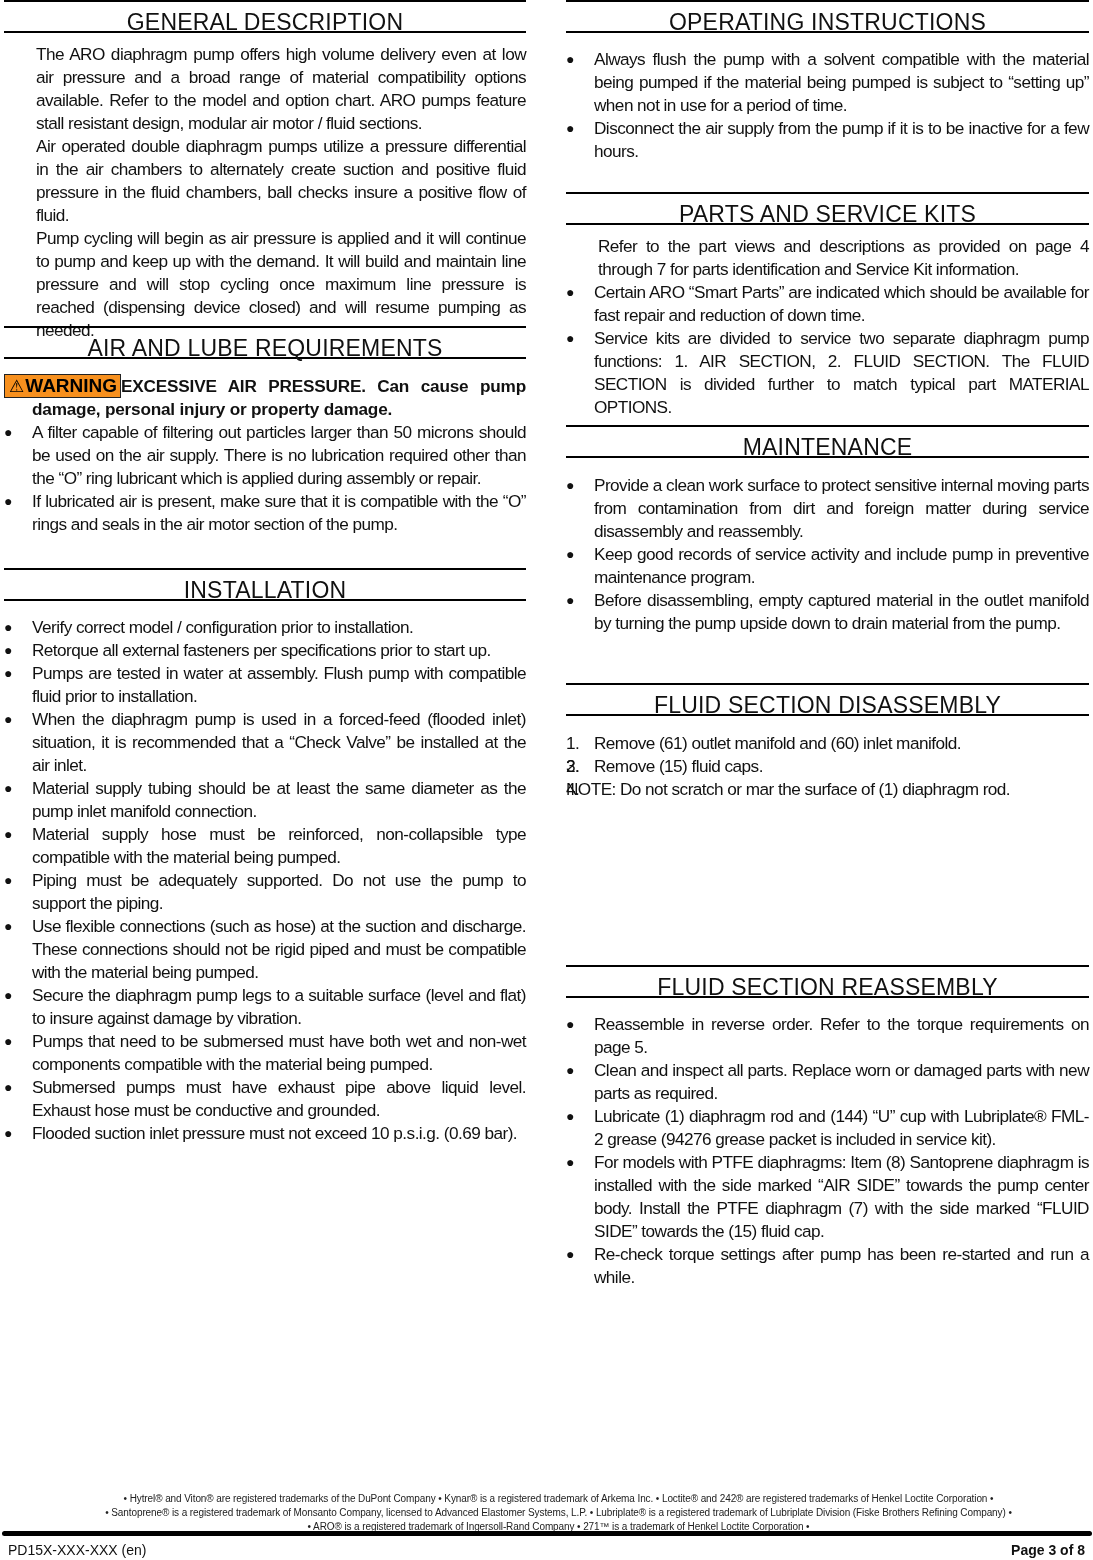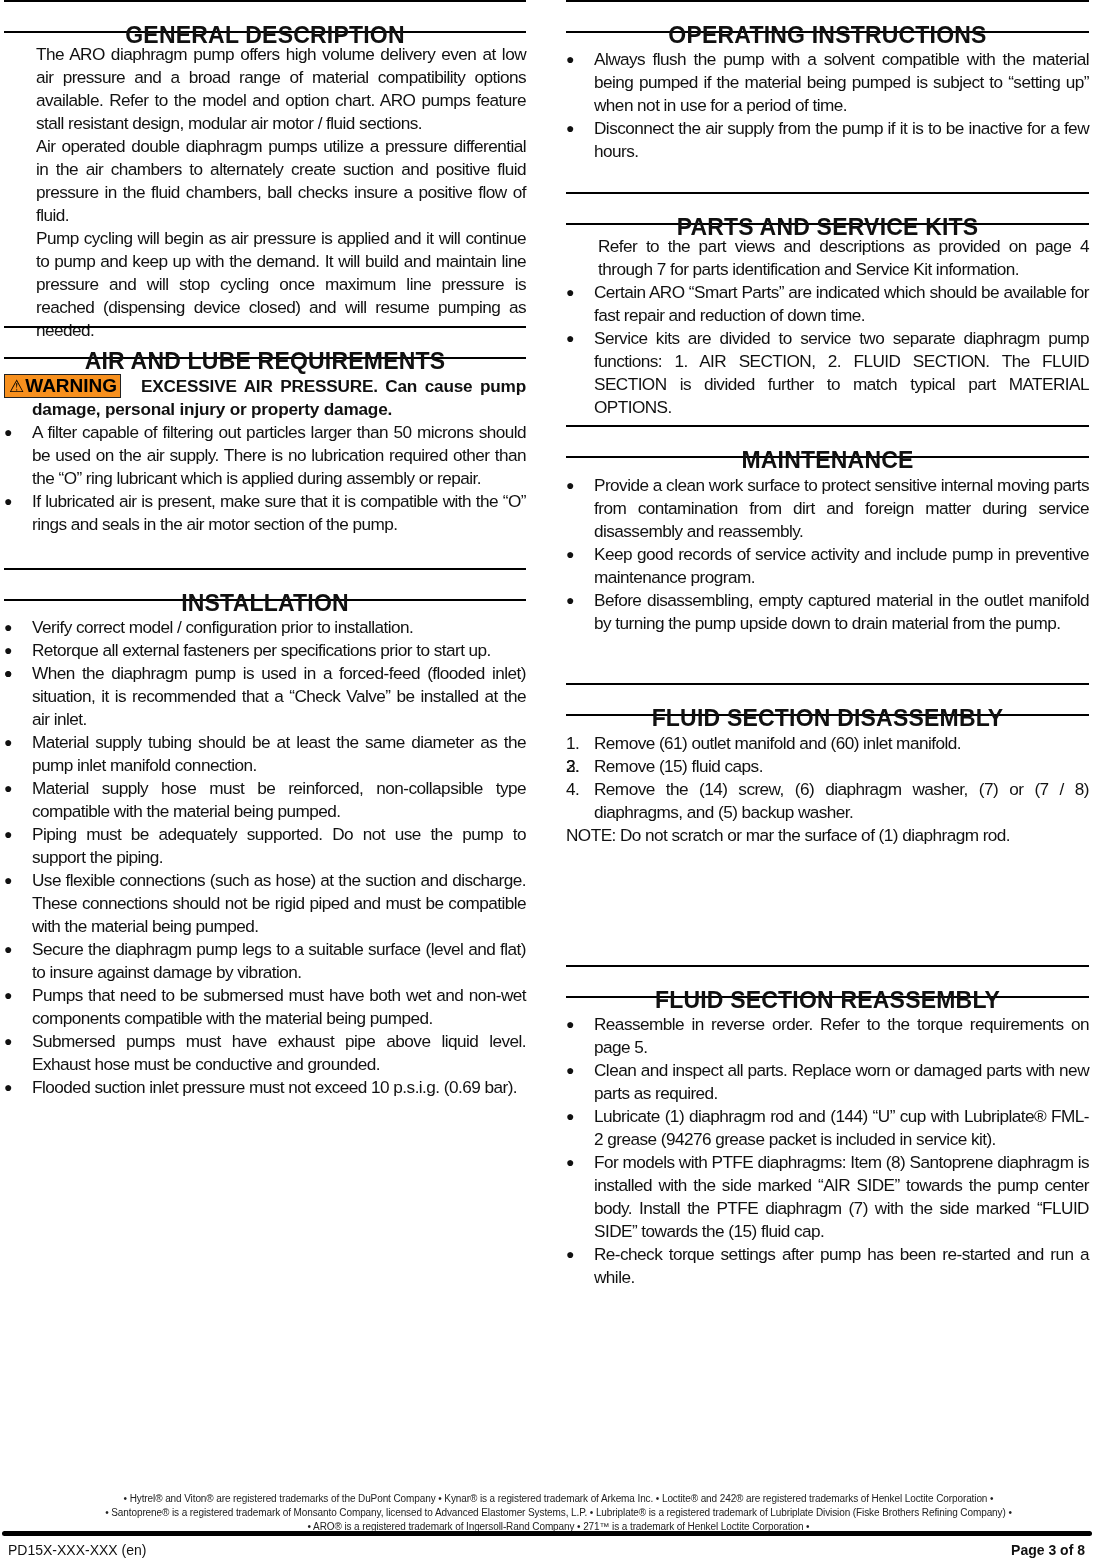--- a/index.html
+++ b/index.html
@@ -8,25 +8,25 @@
 
   .col { position: absolute; top: 0; }
   .col-left { left: 4px; width: 522px; }
   .col-right { left: 566px; width: 523px; }
 
   .section { position: relative; }
   .sec-head {
     border-top: 2px solid #000;
     border-bottom: 2px solid #000;
     text-align: center;
-    font-weight: bold;
+    font-weight: normal;
     font-size: 23px;
     line-height: 28px;
     height: 33px;
-    padding-top: 19px;
+    padding-top: 6px;
     letter-spacing: 0.2px;
   }
   .sec-body {
     font-size: 17.2px;
     line-height: 23px;
     letter-spacing: -0.55px;
     text-align: justify;
     padding-top: 9px;
   }
   .para { text-align: justify; margin-left: 32px; }
@@ -38,21 +38,21 @@
   .warn-line { font-weight: bold; padding-left: 28px; text-indent: -28px; text-align: justify; letter-spacing: -0.2px; }
   .warn-badge {
     display: inline-block;
     background: #f7901e;
     border: 1px solid #222;
     color: #000;
     font-weight: bold;
     font-size: 19px;
     line-height: 21px;
     padding: 0 3px 0 4px;
-    margin-right: 20px;
+    margin-right: 0;
     text-indent: 0;
     letter-spacing: 0;
   }
   .warn-badge .tri { font-size: 17px; font-weight: normal; margin-right: 1px; }
 
   .footer-tm {
     position: absolute; left: 12px; top: 1492px; width: 1093px;
     text-align: center;
     font-size: 10px; line-height: 14px; color: #222;
     letter-spacing: -0.1px;
@@ -99,21 +99,21 @@
         <span>If lubricated air is present, make sure that it is compatible with the “O” rings and seals in the air motor section of the pump.</span>
       </div>
     </div>
   </div>
 
   <div class="section" style="position:absolute; top:568px; width:522px;">
     <div class="sec-head">INSTALLATION</div>
     <div class="sec-body" style="padding-top:15px;">
       <div class="item"><span class="bul">●</span><span>Verify correct model / configuration prior to installation.</span></div>
       <div class="item"><span class="bul">●</span><span>Retorque all external fasteners per specifications prior to start up.</span></div>
-      <div class="item"><span class="bul">●</span></div>
+      <div class="item"><span class="bul">●</span><span>Pumps are tested in water at assembly. Flush pump with compatible fluid prior to installation.</span></div>
       <div class="item"><span class="bul">●</span><span>When the diaphragm pump is used in a forced-feed (flooded inlet) situation, it is recommended that a “Check Valve” be installed at the air inlet.</span></div>
       <div class="item"><span class="bul">●</span><span>Material supply tubing should be at least the same diameter as the pump inlet manifold connection.</span></div>
       <div class="item"><span class="bul">●</span><span>Material supply hose must be reinforced, non-collapsible type compatible with the material being pumped.</span></div>
       <div class="item"><span class="bul">●</span><span>Piping must be adequately supported. Do not use the pump to support the piping.</span></div>
       <div class="item"><span class="bul">●</span><span>Use flexible connections (such as hose) at the suction and discharge. These connections should not be rigid piped and must be compatible with the material being pumped.</span></div>
       <div class="item"><span class="bul">●</span><span>Secure the diaphragm pump legs to a suitable surface (level and flat) to insure against damage by vibration.</span></div>
       <div class="item"><span class="bul">●</span><span>Pumps that need to be submersed must have both wet and non-wet components compatible with the material being pumped.</span></div>
       <div class="item"><span class="bul">●</span><span>Submersed pumps must have exhaust pipe above liquid level. Exhaust hose must be conductive and grounded.</span></div>
       <div class="item"><span class="bul">●</span><span>Flooded suction inlet pressure must not exceed 10 p.s.i.g. (0.69 bar).</span></div>
     </div>
@@ -147,21 +147,21 @@
       <div class="item"><span class="bul">●</span><span>Before disassembling, empty captured material in the outlet manifold by turning the pump upside down to drain material from the pump.</span></div>
     </div>
   </div>
 
   <div class="section" style="position:absolute; top:683px; width:523px;">
     <div class="sec-head">FLUID SECTION DISASSEMBLY</div>
     <div class="sec-body" style="padding-top:16px;">
       <div class="item"><span class="num">1.</span><span>Remove (61) outlet manifold and (60) inlet manifold.</span></div>
       <div class="item"><span class="num">2.</span></div>
       <div class="item"><span class="num">3.</span><span>Remove (15) fluid caps.</span></div>
-      <div class="item"><span class="num">4.</span><span>Remove the (14) screw, (6) diaphragm washer, (7) or (7 / 8) diaphragms, and (5) backup washer.</span></div>
+      <div class="item"><span class="num">4.</span></div>
       <p class="note">NOTE: Do not scratch or mar the surface of (1) diaphragm rod.</p>
     </div>
   </div>
 
   <div class="section" style="position:absolute; top:965px; width:523px;">
     <div class="sec-head">FLUID SECTION REASSEMBLY</div>
     <div class="sec-body" style="padding-top:15px;">
       <div class="item"><span class="bul">●</span><span>Reassemble in reverse order. Refer to the torque requirements on page 5.</span></div>
       <div class="item"><span class="bul">●</span><span>Clean and inspect all parts. Replace worn or damaged parts with new parts as required.</span></div>
       <div class="item"><span class="bul">●</span><span>Lubricate (1) diaphragm rod and (144) “U” cup with Lubriplate® FML-2 grease (94276 grease packet is included in service kit).</span></div>

